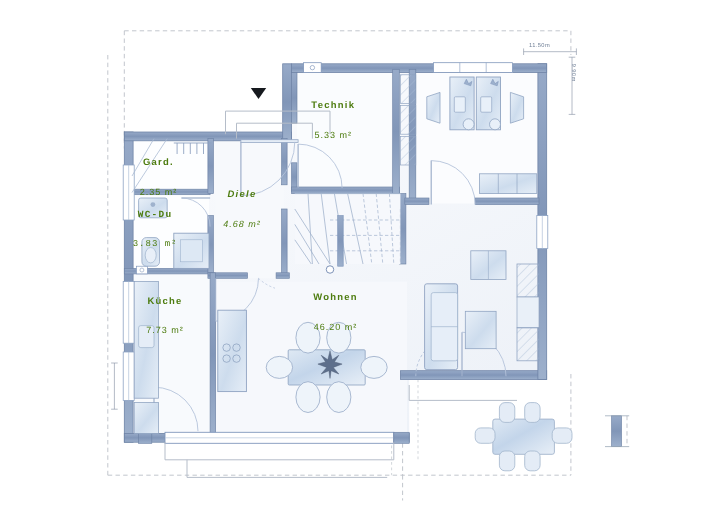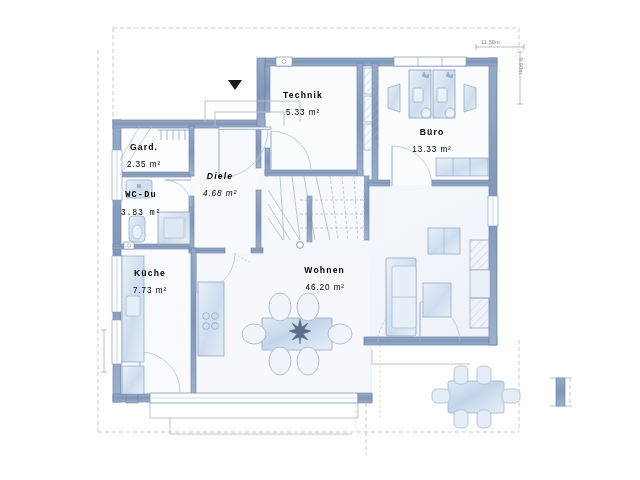--- a/index.html
+++ b/index.html
@@ -11,36 +11,36 @@
   }
   #plan-root{position:relative;width:640px;height:480px;background:#fff;}
   svg#floorplan{position:absolute;left:0;top:0;width:640px;height:480px;display:block;}
 
   
   .room-label{
     position:absolute;
     text-align:center;
     line-height:1.25;
     pointer-events:none;
-    color:#000000;
+    color:#4d7c0f;
   }
   .room-label .rl-name{
     font-size:8.6px;
     font-weight:bold;
     letter-spacing:1.15px;
     white-space:nowrap;
     display:block;
   }
   .room-label .rl-area{
     font-size:8.2px;
     font-weight:normal;
     letter-spacing:0.9px;
     white-space:nowrap;
     display:block;
-    margin-top:7px;
+    margin-top:17px;
   }
   .dim-label{
     position:absolute;
     font-size:5.2px;
     letter-spacing:0.35px;
     color:#6f7f96;
     white-space:nowrap;
   }
   .dim-label.vertical{
     transform-origin:left top;
@@ -398,26 +398,22 @@
   <div class="room-label" style="left:180px;top:171px;width:80px;font-style:italic;">
     <span class="rl-name">Diele</span>
     <span class="rl-area">4.68 m²</span>
   </div>
 
   <div class="room-label" style="left:263px;top:90px;width:80px;">
     <span class="rl-name">Technik</span>
     <span class="rl-area">5.33 m²</span>
   </div>
 
-  <div class="room-label" style="left:392px;top:127px;width:80px;">
-    <span class="rl-name">Büro</span>
-    <span class="rl-area">13.33 m²</span>
-  </div>
-
-  <div class="room-label" style="left:265px;top:265px;width:80px;text-align:right;">
+
+  <div class="room-label" style="left:265px;top:265px;width:80px;">
     <span class="rl-name">Wohnen</span>
     <span class="rl-area">46.20 m²</span>
   </div>
 
   <div class="dim-label" style="left:481px;top:39px;">11.50m</div>
 
   <div class="dim-label vertical" style="left:524px;top:58px;">9.90m</div>
 
 </div>
 

